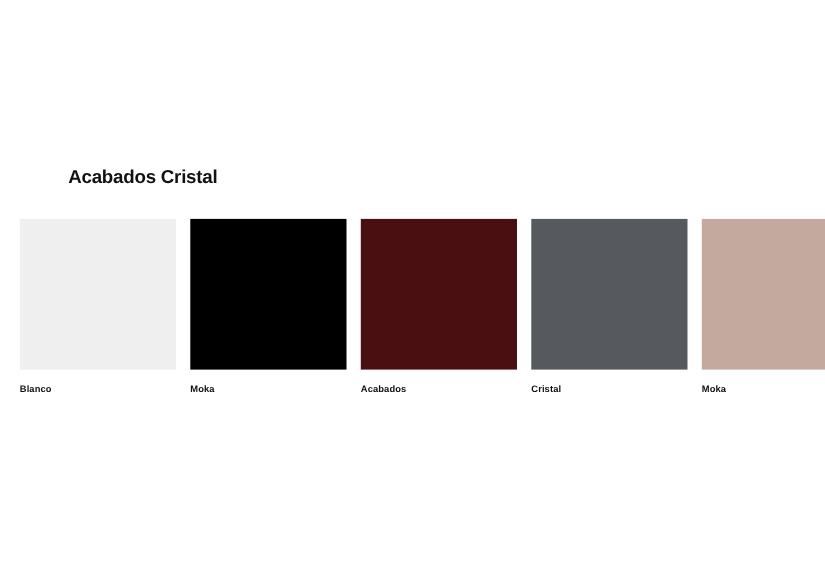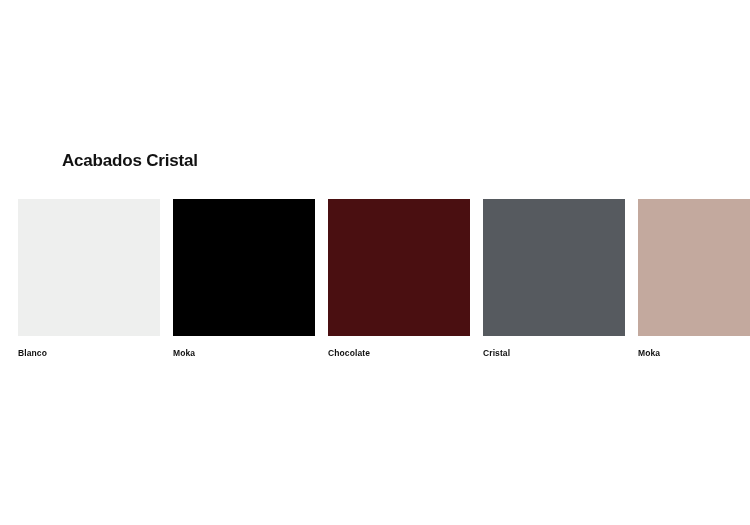--- a/index.html
+++ b/index.html
@@ -84,21 +84,21 @@
       <div class="swatch-label">Blanco</div>
     </div>
 
     <div class="swatch-item">
       <div class="swatch-chip" style="background-color: rgb(0, 0, 0);"></div>
       <div class="swatch-label">Moka</div>
     </div>
 
     <div class="swatch-item">
       <div class="swatch-chip" style="background-color: rgb(74, 15, 17);"></div>
-      <div class="swatch-label">Chocolate</div>
+      <div class="swatch-label">Acabados</div>
     </div>
 
     <div class="swatch-item">
       <div class="swatch-chip" style="background-color: rgb(86, 90, 95);"></div>
       <div class="swatch-label">Cristal</div>
     </div>
 
     <div class="swatch-item">
       <div class="swatch-chip" style="background-color: rgb(195, 169, 158);"></div>
       <div class="swatch-label">Moka</div>

